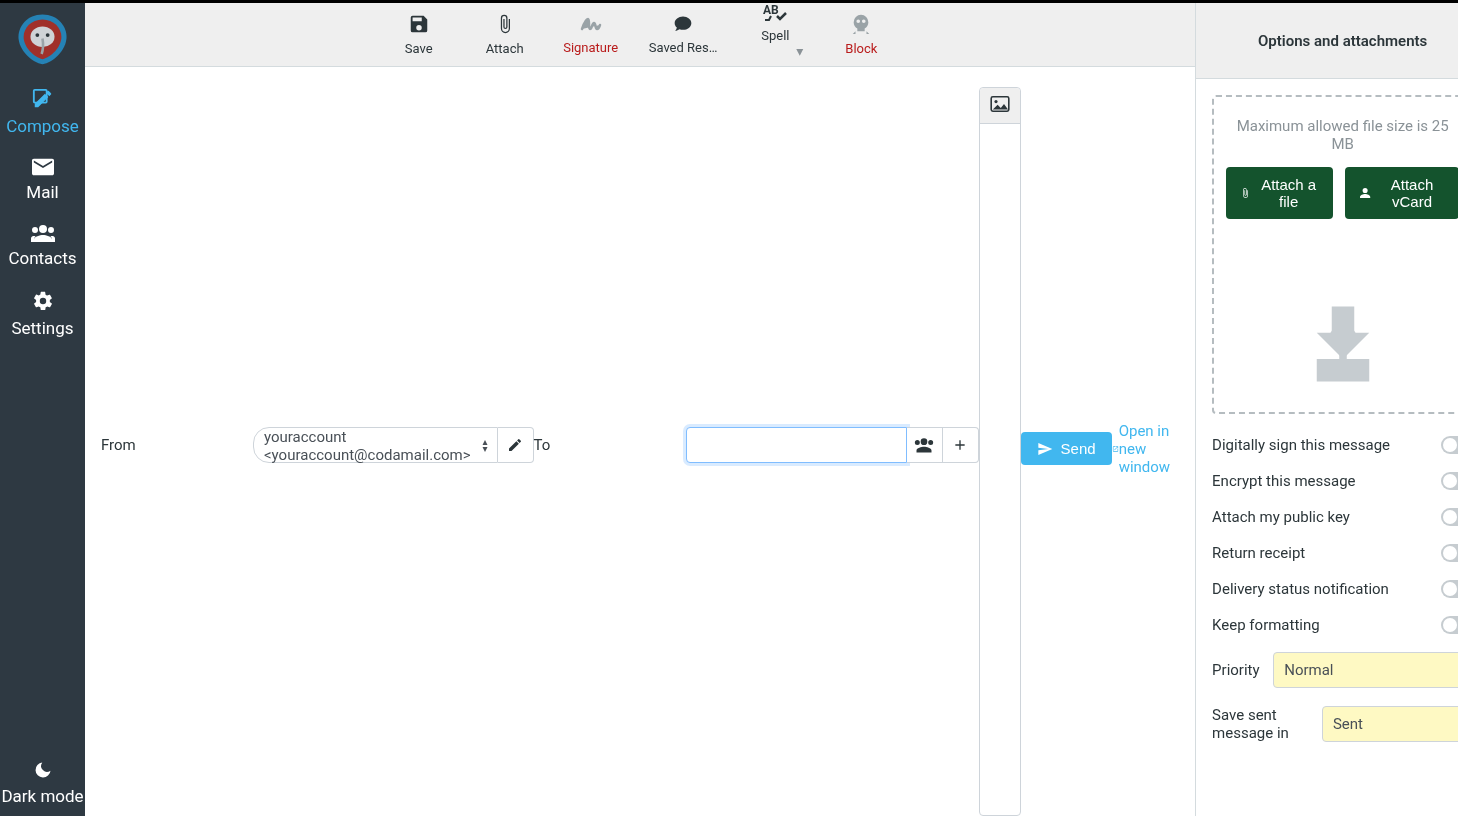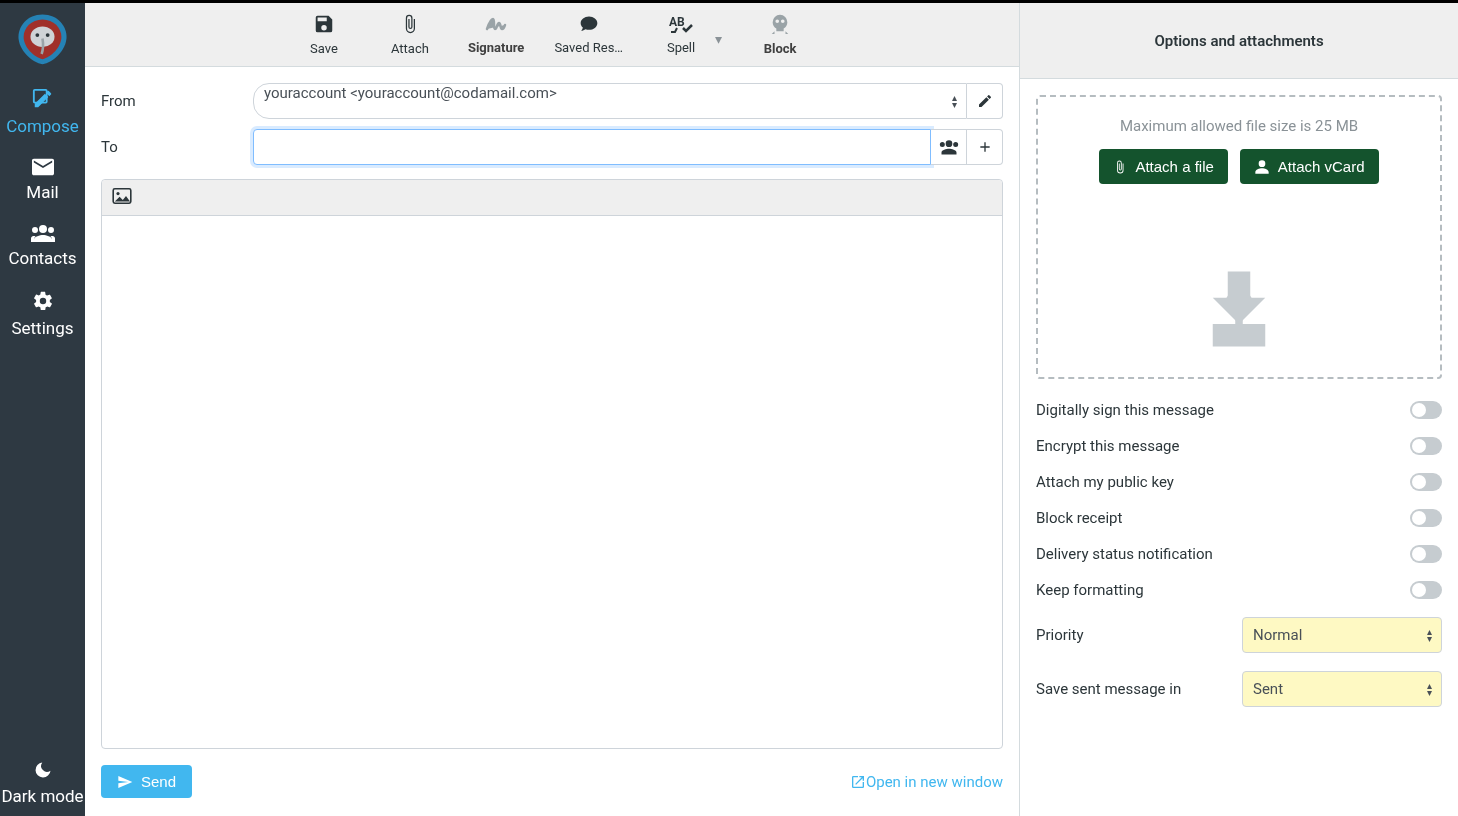--- a/index.html
+++ b/index.html
@@ -43,27 +43,27 @@
   .toolbar {
     height: 64px;
     background: #efefef;
     border-bottom: 1px solid #d4dbde;
     display: flex;
     align-items: center;
     justify-content: center;
     gap: 30px;
   }
   .tb-btn { text-align: center; font-size: 13px; cursor: pointer; color: #2c363a; min-width:56px; }
-  .tb-btn.disabled { color: #404040; cursor: default; font-weight: bold; }
+  .tb-btn.disabled { color: #b91c1c; cursor: default; }
   .tb-btn .ic { display:block; margin:0 auto 6px auto; }
-  .tb-spell { display:flex; align-items:flex-end; }
+  .tb-spell { display:flex; align-items:flex-end;flex-direction:column; }
   .tb-caret { margin-left:6px; margin-bottom:8px; color:#8a9297; }
 
   
-  .compose { padding: 16px 16px 0 16px; flex:1; display:flex; flex-direction:column; }
+  .compose { padding: 16px 16px 0 16px; flex:1; display:flex; flex-direction:row; }
   .row { display:flex; align-items:center; margin-bottom: 10px; }
   .row label { width: 152px; font-size: 15px; color:#2c363a; }
   .row .ctrl { flex:1; display:flex; }
   .sel, .inp {
     flex:1;
     height: 36px;
     border: 1px solid #ced4da;
     border-radius: 4px;
     padding: 0 10px;
     font-size: 15px;
@@ -344,21 +344,21 @@
       </div>
       <div class="opt-row">
         <span>Encrypt this message</span>
         <div class="toggle"></div>
       </div>
       <div class="opt-row">
         <span>Attach my public key</span>
         <div class="toggle"></div>
       </div>
       <div class="opt-row">
-        <span>Block receipt</span>
+        <span>Return receipt</span>
         <div class="toggle"></div>
       </div>
       <div class="opt-row">
         <span>Delivery status notification</span>
         <div class="toggle"></div>
       </div>
       <div class="opt-row">
         <span>Keep formatting</span>
         <div class="toggle"></div>
       </div>

